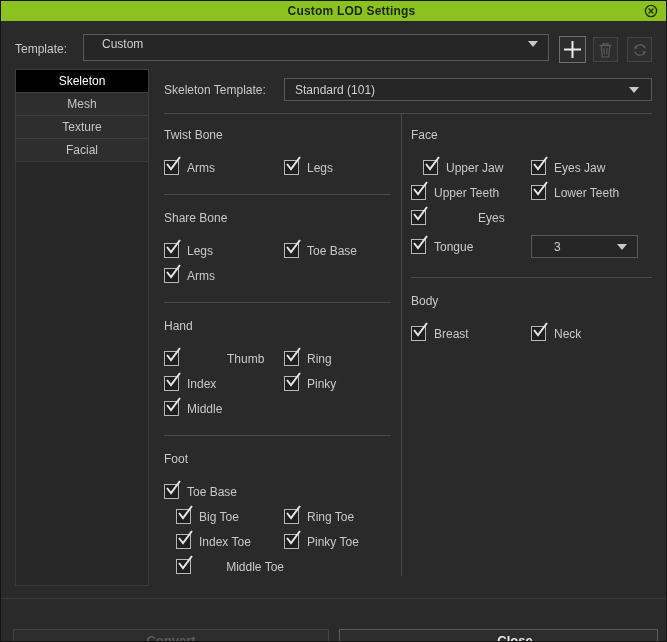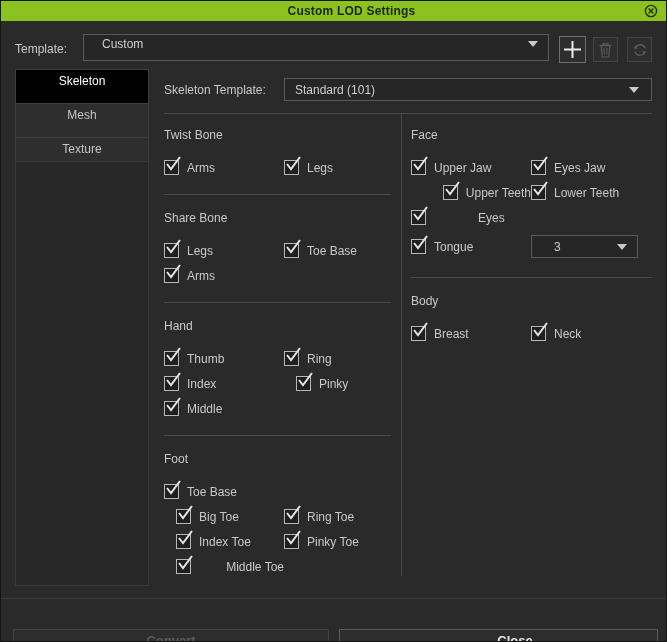--- a/index.html
+++ b/index.html
@@ -35,21 +35,21 @@
     cursor:pointer;
   }
   .icon-btn.disabled { border-color:#454545; cursor:default; }
   #btn-add { left:558px; }
   #btn-del { left:592px; top:36px; width:25px; height:25px; }
   #btn-reload { left:626px; top:36px; width:25px; height:25px; }
 
   
   .tabs { position:absolute; left:14px; top:68px; width:134px; }
   .tab {
-    height:35px; line-height:22px; text-align:center; font-size:12px; color:#c6c6c6;
+    height:24px; line-height:22px; text-align:center; font-size:12px; color:#c6c6c6;
     background:#2e2e2e; border:1px solid #3e3e3e; margin-top:-1px; cursor:pointer;
   }
   .tab:first-child { margin-top:0; }
   .tab.selected { background:#000; color:#fff; }
   .empty-panel {
     position:absolute; left:14px; top:160px; width:134px; height:425px;
     background:#272727; border:1px solid #3a3a3a;
   }
 
   
@@ -196,21 +196,21 @@
                 <svg width="16" height="16" viewBox="0 0 16 16">
                   <polyline points="2,8 6,13 15,1" fill="none" stroke="#e4e4e4" stroke-width="2"></polyline>
                 </svg>
               </span>
               <span class="check-label">Arms</span>
             </div>
           </div>
           <div class="h-divider"></div>
           <div class="section-title">Hand</div>
           <div class="check-grid">
-            <div class="check-item" style="grid-column: 1;">
+            <div class="check-item" style="grid-column: 1; gap: 40px;">
               <span class="checkbox checked">
                 <svg width="16" height="16" viewBox="0 0 16 16">
                   <polyline points="2,8 6,13 15,1" fill="none" stroke="#e4e4e4" stroke-width="2"></polyline>
                 </svg>
               </span>
               <span class="check-label">Thumb</span>
             </div>
             <div class="check-item" style="grid-column: 2;">
               <span class="checkbox checked">
                 <svg width="16" height="16" viewBox="0 0 16 16">
@@ -220,21 +220,21 @@
               <span class="check-label">Ring</span>
             </div>
             <div class="check-item" style="grid-column: 1;">
               <span class="checkbox checked">
                 <svg width="16" height="16" viewBox="0 0 16 16">
                   <polyline points="2,8 6,13 15,1" fill="none" stroke="#e4e4e4" stroke-width="2"></polyline>
                 </svg>
               </span>
               <span class="check-label">Index</span>
             </div>
-            <div class="check-item" style="grid-column: 2; margin-left: 12px;">
+            <div class="check-item" style="grid-column: 2;">
               <span class="checkbox checked">
                 <svg width="16" height="16" viewBox="0 0 16 16">
                   <polyline points="2,8 6,13 15,1" fill="none" stroke="#e4e4e4" stroke-width="2"></polyline>
                 </svg>
               </span>
               <span class="check-label">Pinky</span>
             </div>
             <div class="check-item" style="grid-column: 1;">
               <span class="checkbox checked">
                 <svg width="16" height="16" viewBox="0 0 16 16">
@@ -293,37 +293,37 @@
                   <polyline points="2,8 6,13 15,1" fill="none" stroke="#e4e4e4" stroke-width="2"></polyline>
                 </svg>
               </span>
               <span class="check-label">Middle Toe</span>
             </div>
           </div>
         </div>
       <div class="col-right" id="right-col">
           <div class="section-title first">Face</div>
           <div class="check-grid">
-            <div class="check-item" style="grid-column: 1;">
+            <div class="check-item" style="grid-column: 1; margin-left: 12px;">
               <span class="checkbox checked">
                 <svg width="16" height="16" viewBox="0 0 16 16">
                   <polyline points="2,8 6,13 15,1" fill="none" stroke="#e4e4e4" stroke-width="2"></polyline>
                 </svg>
               </span>
               <span class="check-label">Upper Jaw</span>
             </div>
             <div class="check-item" style="grid-column: 2;">
               <span class="checkbox checked">
                 <svg width="16" height="16" viewBox="0 0 16 16">
                   <polyline points="2,8 6,13 15,1" fill="none" stroke="#e4e4e4" stroke-width="2"></polyline>
                 </svg>
               </span>
               <span class="check-label">Eyes Jaw</span>
             </div>
-            <div class="check-item" style="grid-column: 1; justify-content: flex-end;">
+            <div class="check-item" style="grid-column: 1;">
               <span class="checkbox checked">
                 <svg width="16" height="16" viewBox="0 0 16 16">
                   <polyline points="2,8 6,13 15,1" fill="none" stroke="#e4e4e4" stroke-width="2"></polyline>
                 </svg>
               </span>
               <span class="check-label">Upper Teeth</span>
             </div>
             <div class="check-item" style="grid-column: 2;">
               <span class="checkbox checked">
                 <svg width="16" height="16" viewBox="0 0 16 16">

